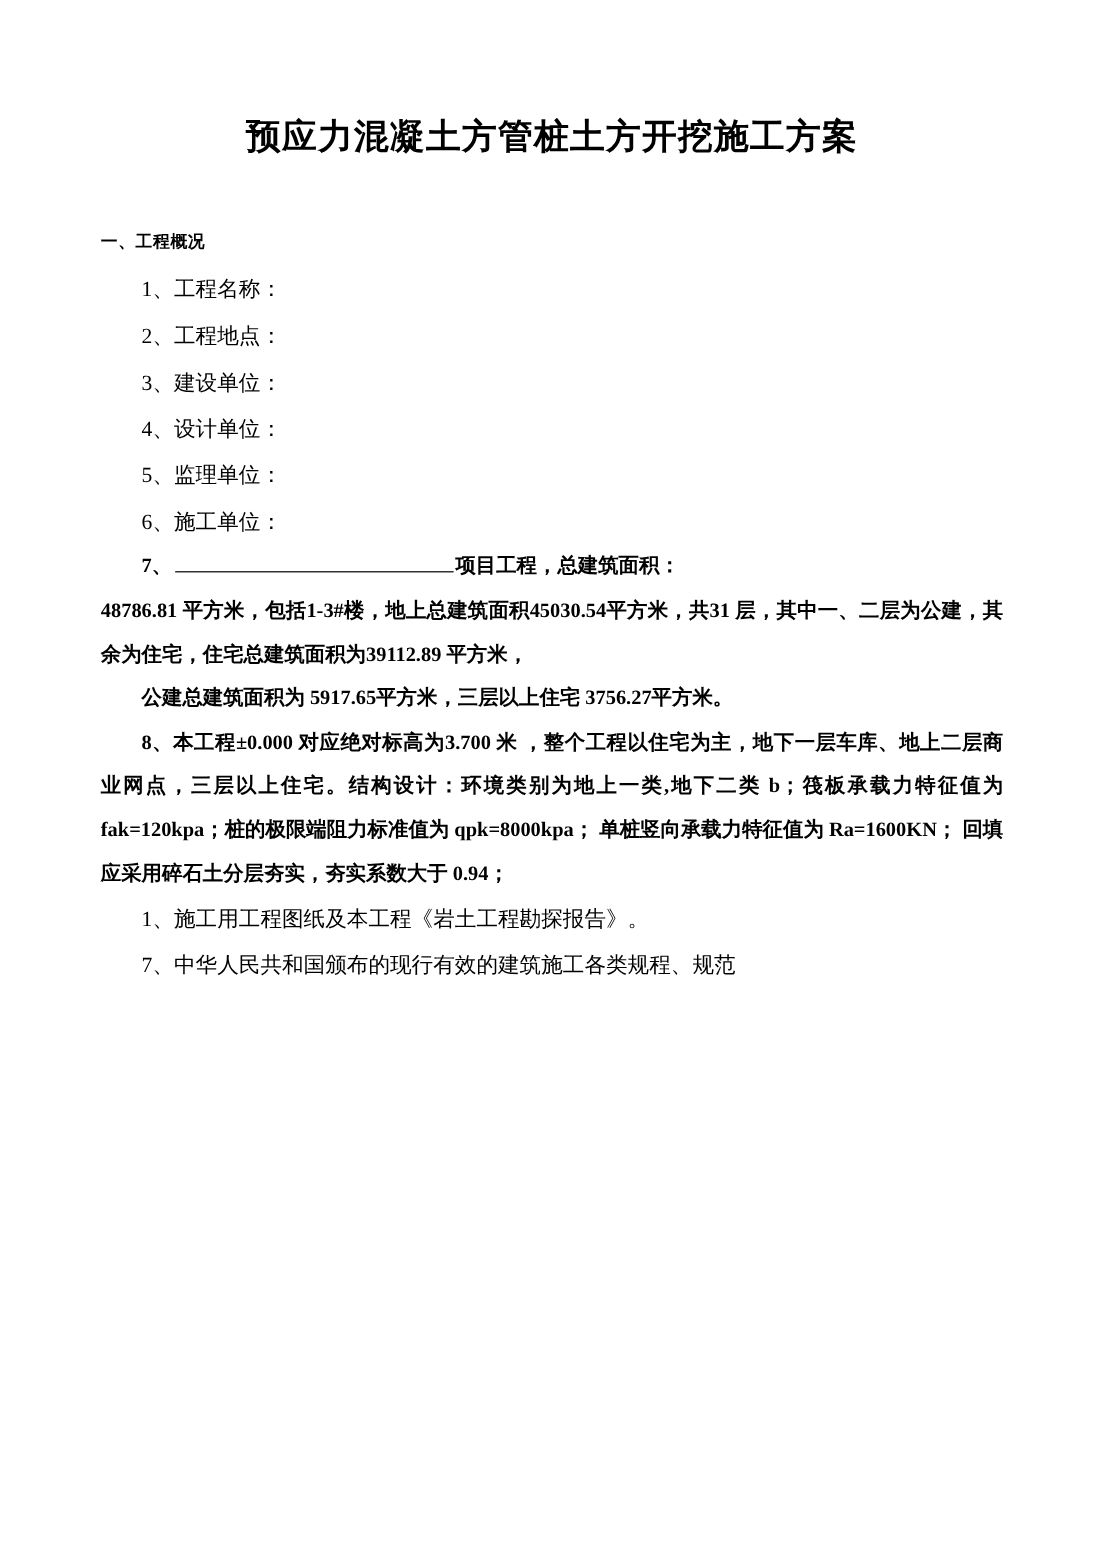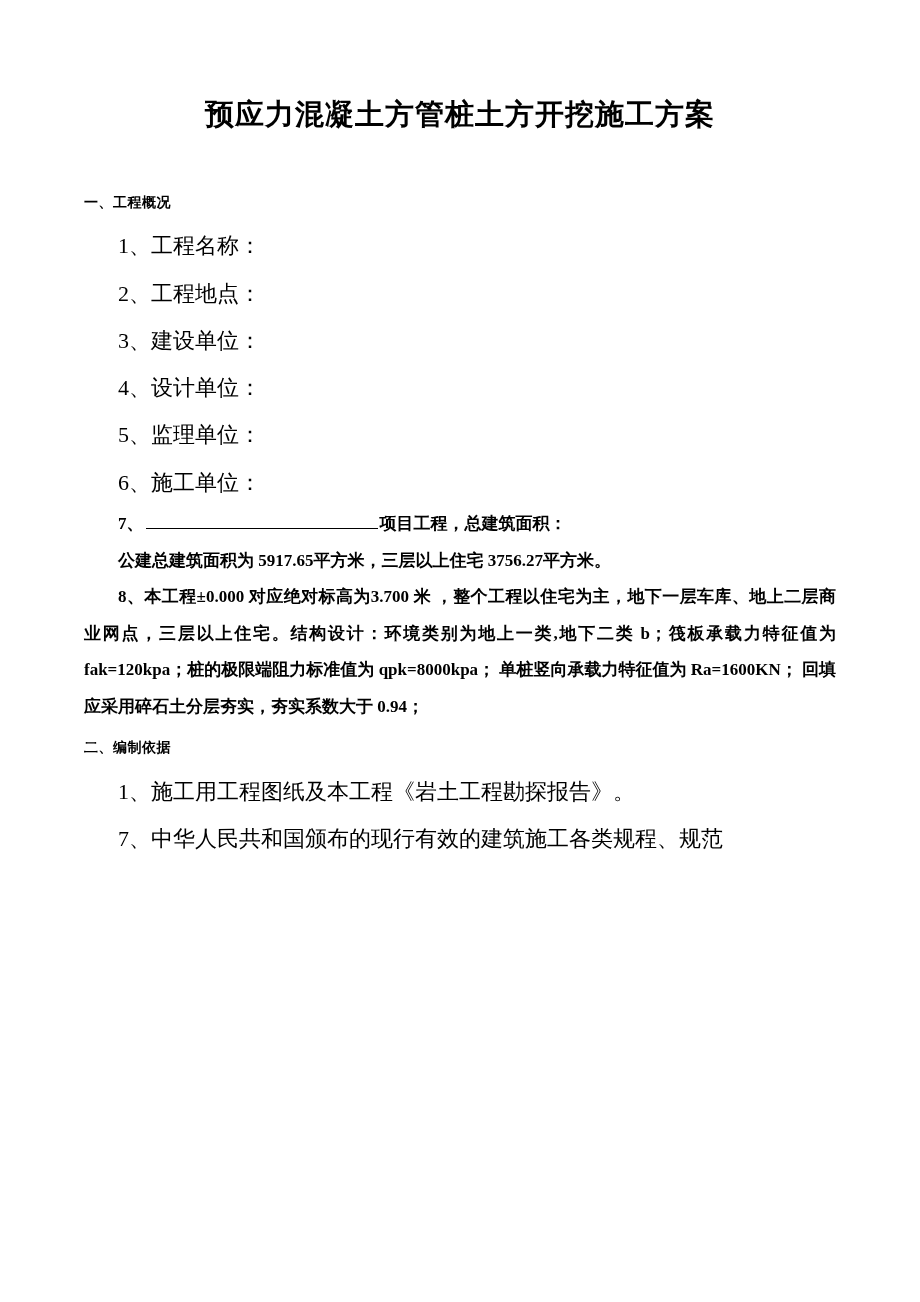--- a/index.html
+++ b/index.html
@@ -44,21 +44,21 @@
     line-height: 2.15;
     margin: 0;
     text-align: justify;
     text-justify: inter-ideograph;
     font-weight: bold;
   }
   .para.indent {
     text-indent: 34px;
   }
   .list-item {
-    font-size: 22px;
+    font-size: 18px;
     line-height: 2.15;
     margin: 0;
     text-indent: 34px;
   }
   .blank-line {
     display: inline-block;
     border-bottom: 1.2px solid #000;
     width: 232px;
     vertical-align: baseline;
     height: 15px;
@@ -76,23 +76,23 @@
 
   <p class="list-item">1、工程名称：</p>
   <p class="list-item">2、工程地点：</p>
   <p class="list-item">3、建设单位：</p>
   <p class="list-item">4、设计单位：</p>
   <p class="list-item">5、监理单位：</p>
   <p class="list-item">6、施工单位：</p>
 
   <p class="para indent"><span>7、</span><span class="blank-line"></span><span>项目工程，总建筑面积：</span></p>
 
+  <p class="para">48786.81 平方米，包括1-3#楼，地上总建筑面积45030.54平方米，共31 层，其中一、二层为公建，其余为住宅，住宅总建筑面积为39112.89 平方米，</p>
 
   <p class="para indent">公建总建筑面积为 5917.65平方米，三层以上住宅 3756.27平方米。</p>
 
   <p class="para indent">8、本工程±0.000 对应绝对标高为3.700 米 ，整个工程以住宅为主，地下一层车库、地上二层商业网点，三层以上住宅。结构设计：环境类别为地上一类,地下二类 b；筏板承载力特征值为 fak=120kpa；桩的极限端阻力标准值为 qpk=8000kpa； 单桩竖向承载力特征值为 Ra=1600KN； 回填应采用碎石土分层夯实，夯实系数大于 0.94；</p>
 
-  <h2 class="section-heading second">二、编制依据</h2>
 
   <p class="list-item">1、施工用工程图纸及本工程《岩土工程勘探报告》。</p>
   <p class="list-item">7、中华人民共和国颁布的现行有效的建筑施工各类规程、规范</p>
 
 </div>
 
 </body></html>

